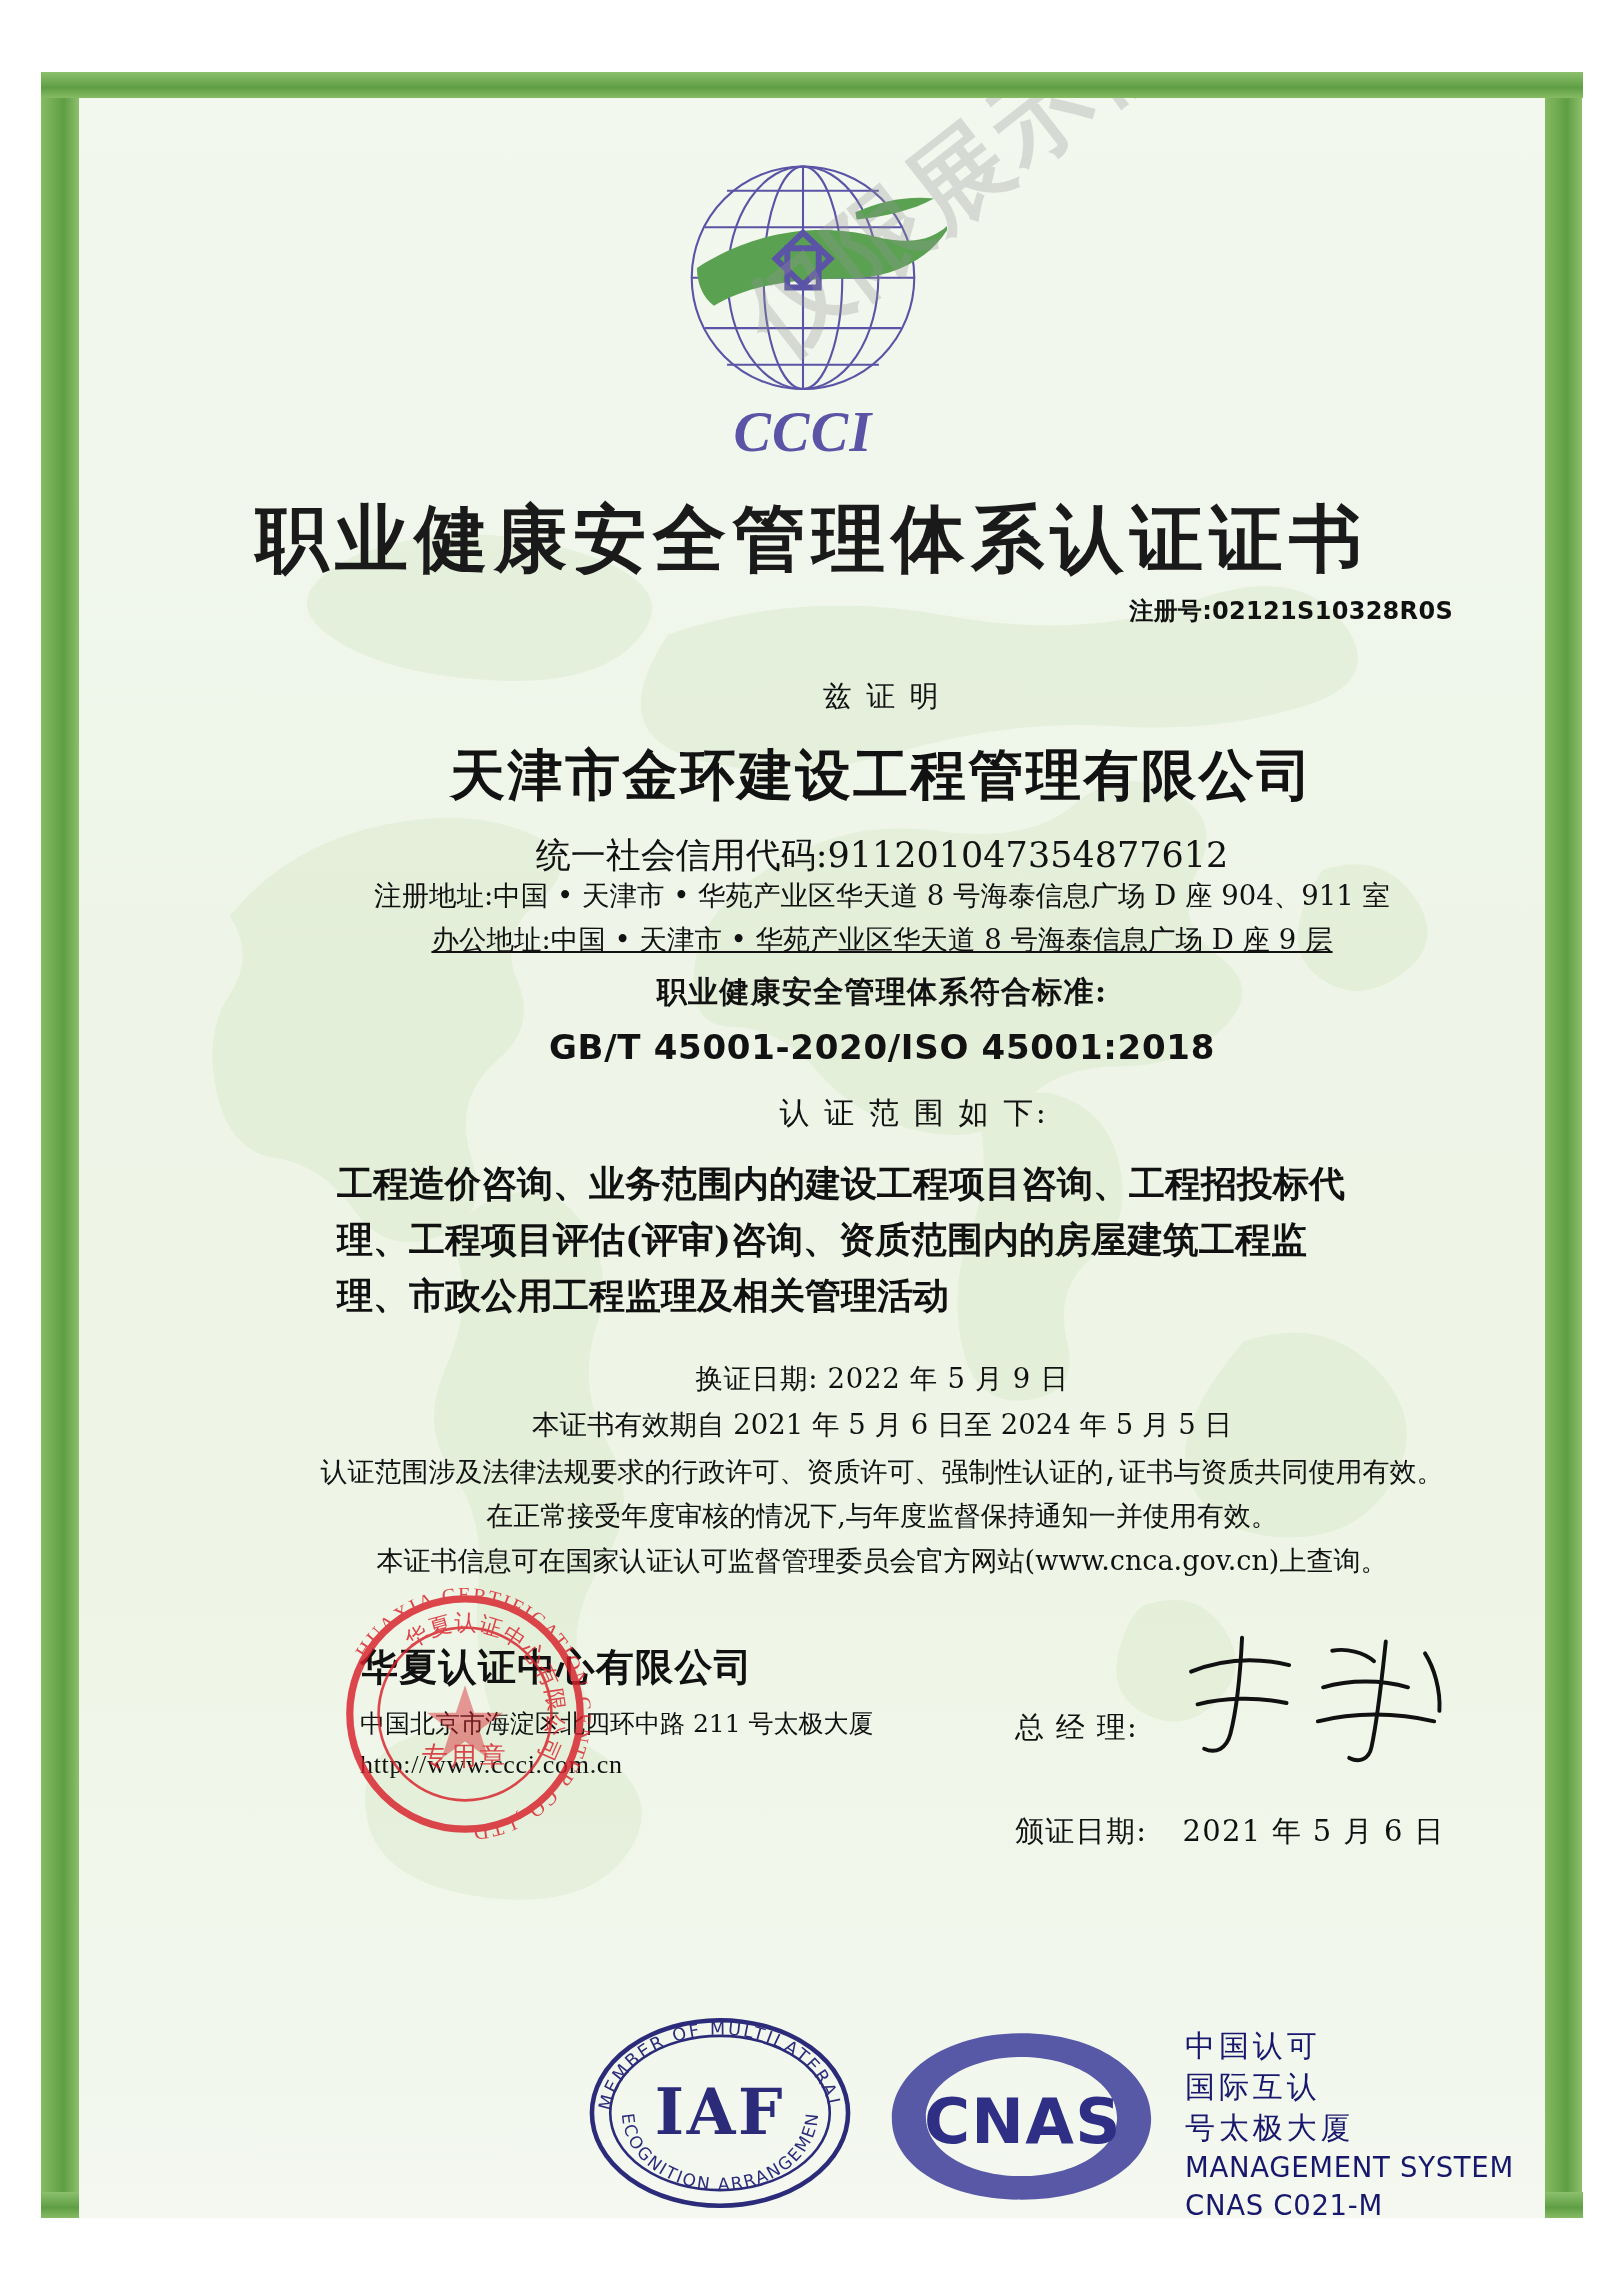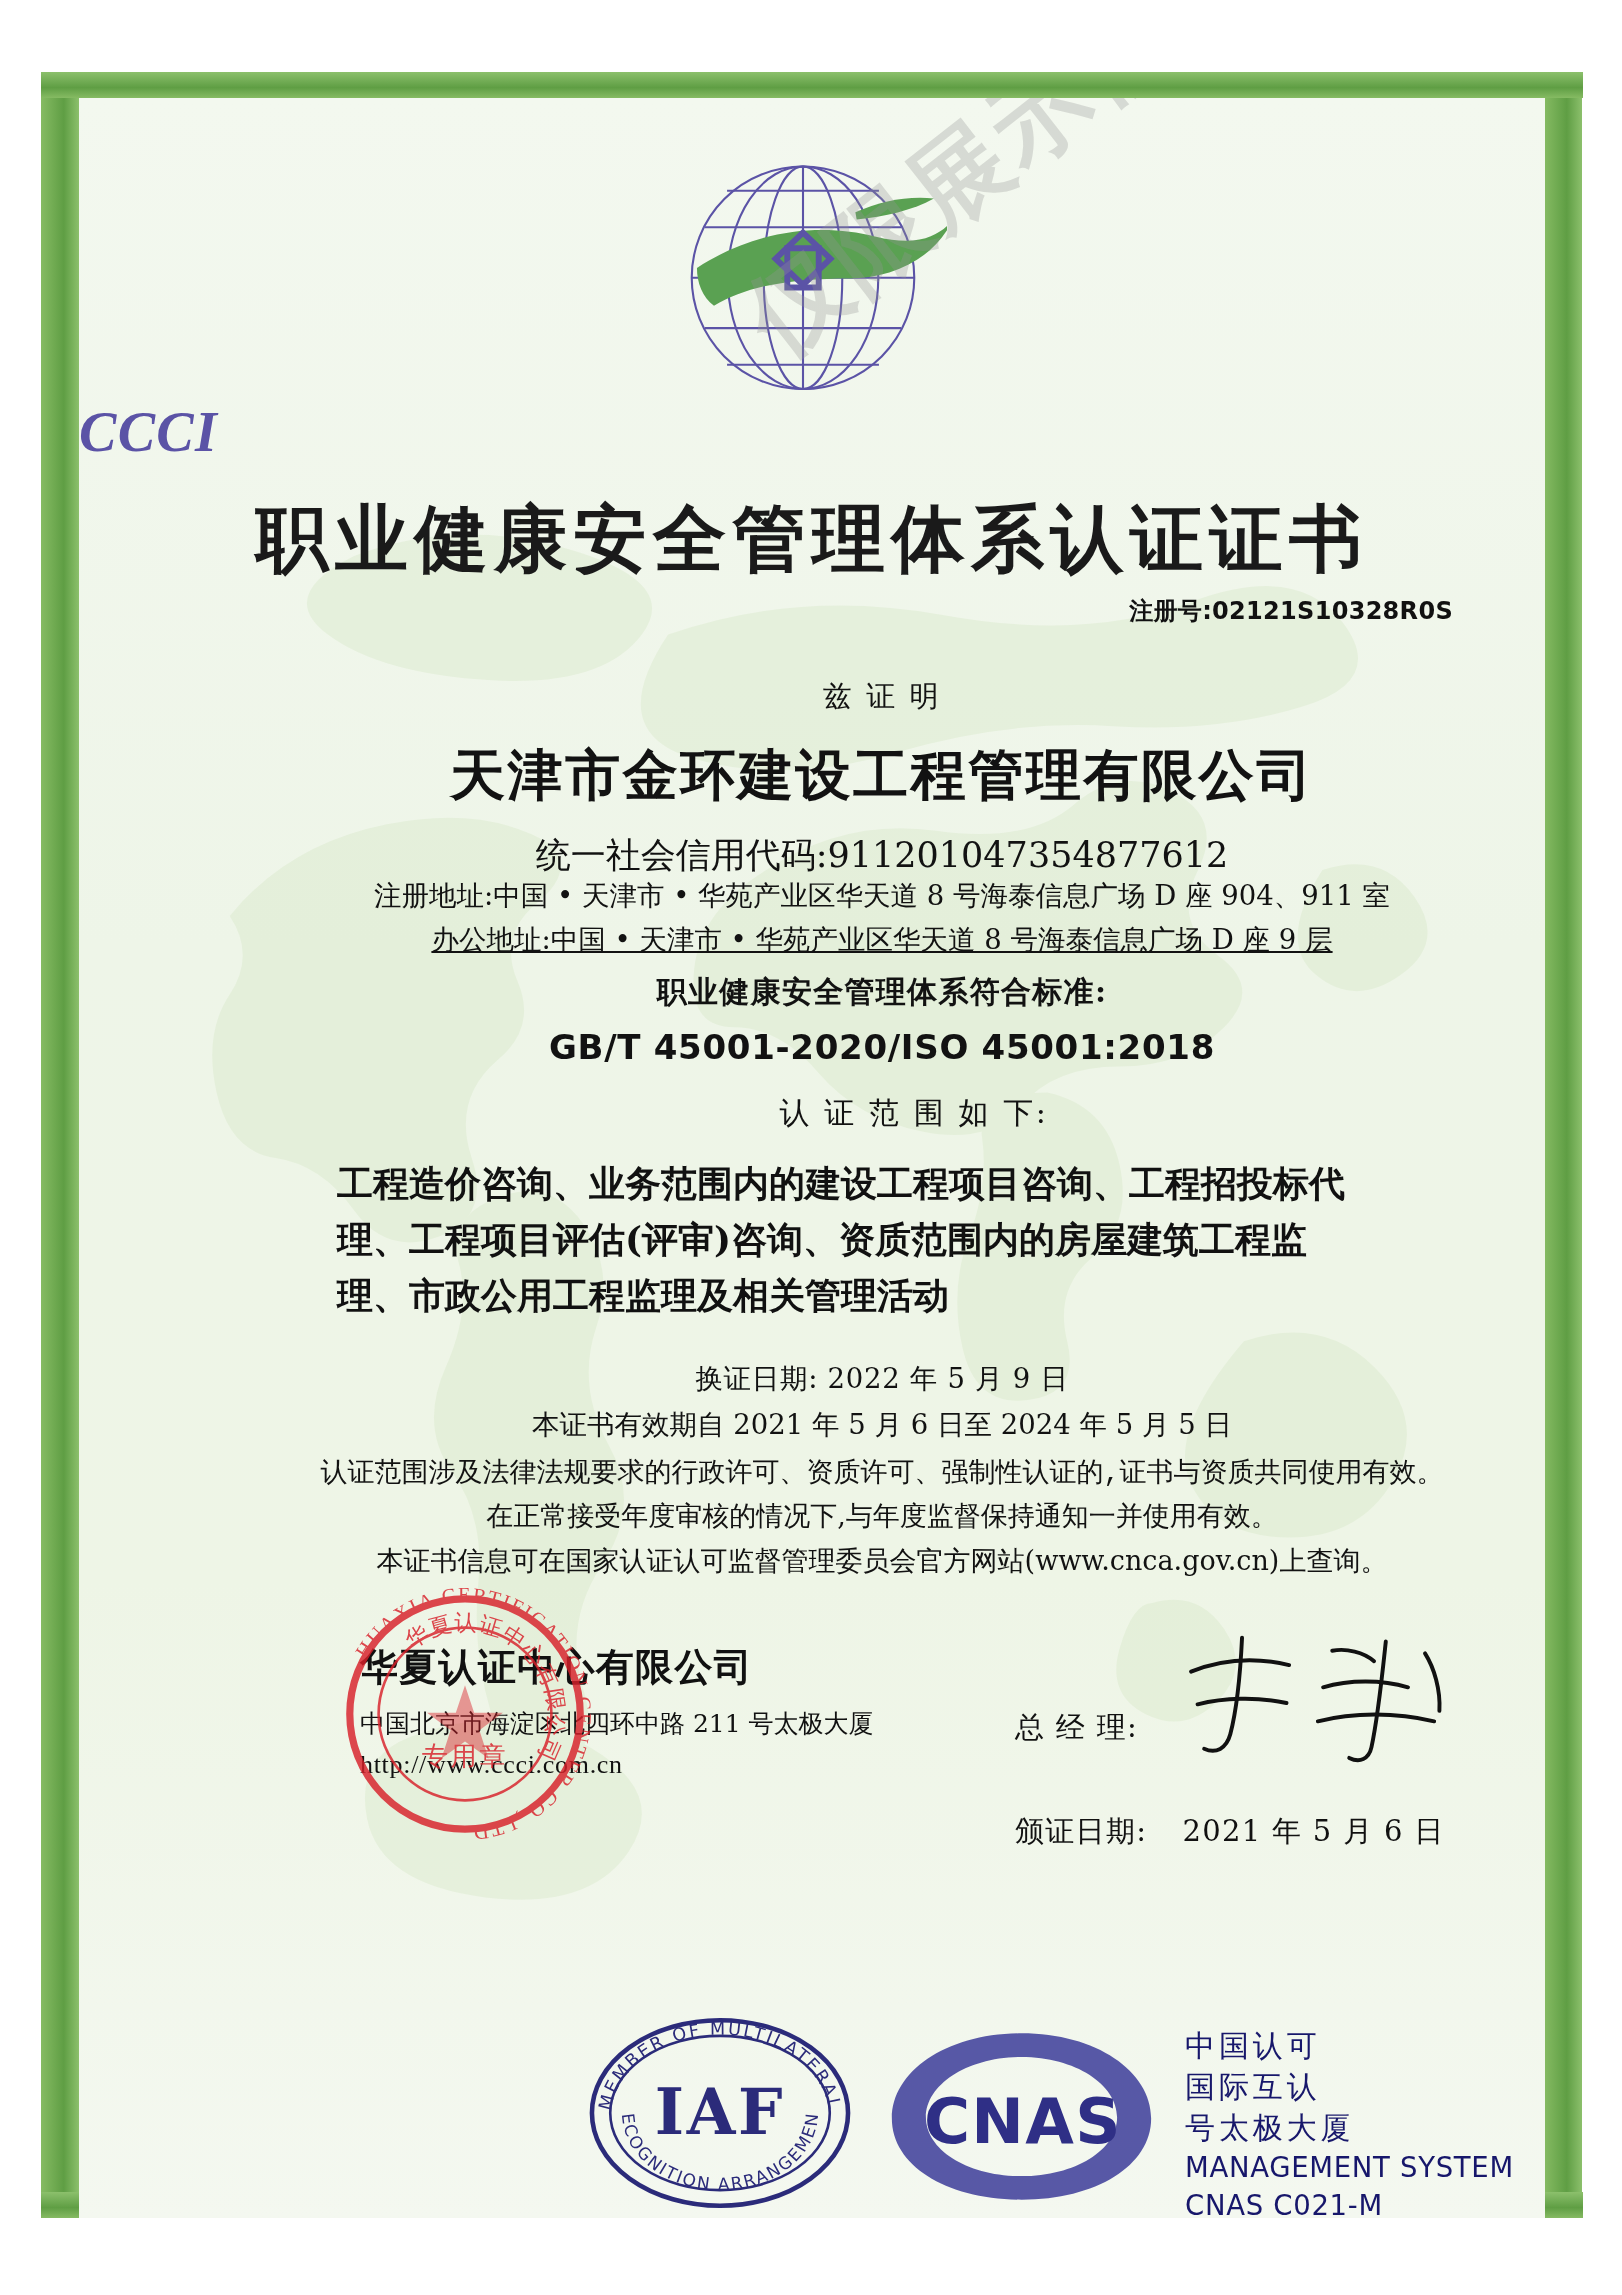--- a/index.html
+++ b/index.html
@@ -82,20 +82,21 @@
     letter-spacing: 3.9px;
     pointer-events: none;
     z-index: 30;
   }
 
   
   #logo-block {
     position: absolute;
     left: 0; top: 52px;
     width: 1448px;
+    text-align: center;
   }
   #logo-globe-wrap {
     position: relative;
     width: 288px;
     height: 262px;
     margin: 0 auto;
   }
   #ccci-wordmark {
     font-family: "Liberation Serif", serif;
     font-style: italic;

